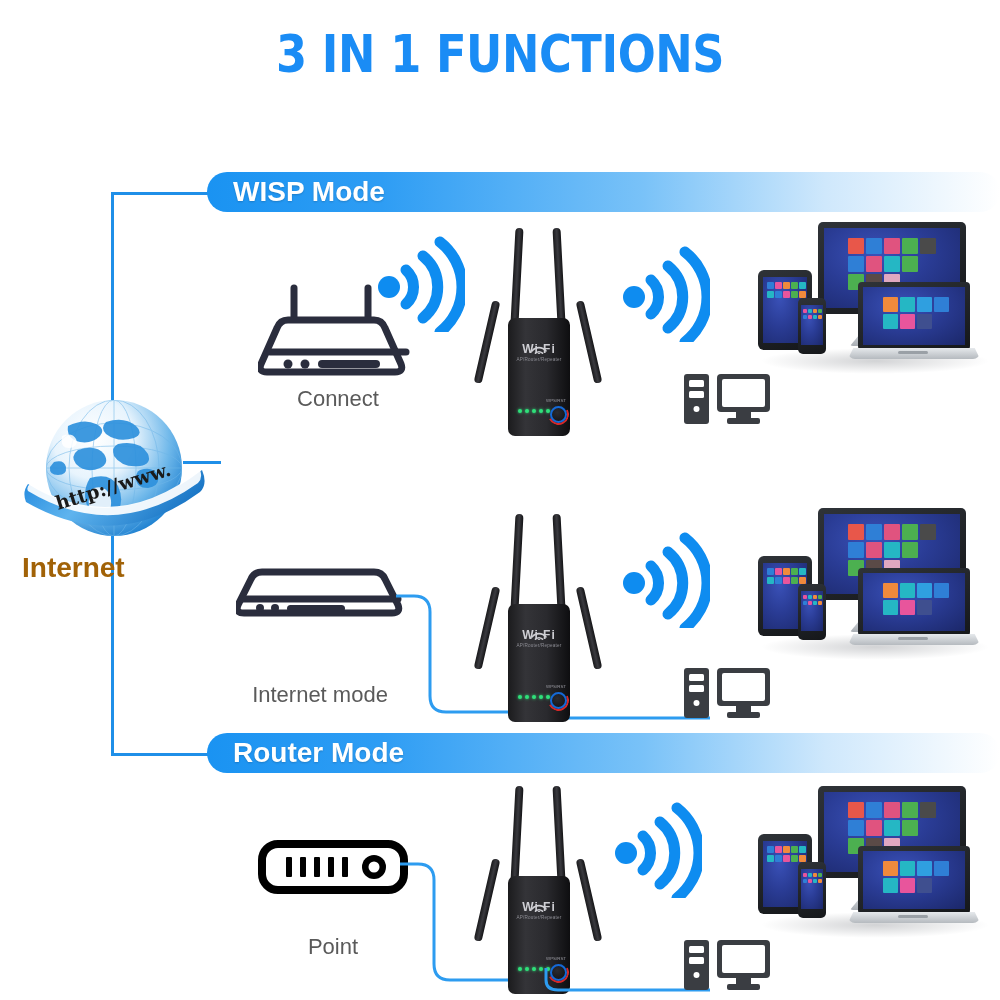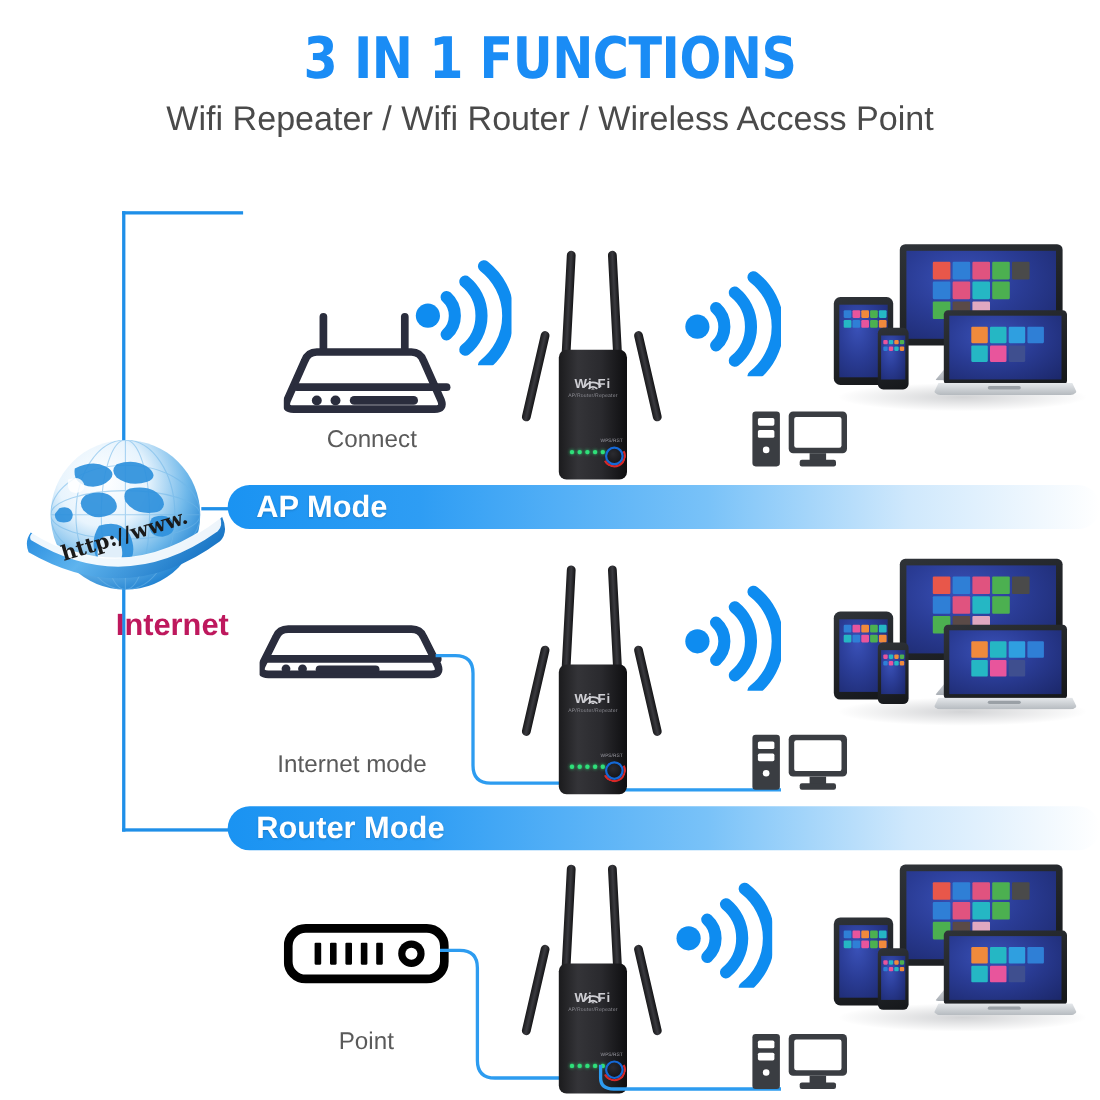--- a/index.html
+++ b/index.html
@@ -46,21 +46,21 @@
     font-size: 28px; font-weight: 700; color: #ffffff;
     font-family: "Liberation Sans", sans-serif;
     text-shadow: 0 1px 2px rgba(0,0,0,0.18);
     white-space: nowrap;
   }
 
   
   .globe-wrap { position: absolute; left: 22px; top: 392px; width: 186px; height: 160px; }
   .internet-label {
     position: absolute; left: 22px; top: 552px; width: 186px;
-    text-align: right; font-size: 28px; font-weight: 700; color: #be185d;
+    text-align: left; font-size: 28px; font-weight: 700; color: #a16207;
     font-family: "Liberation Sans", sans-serif;
   }
 
   
   .dev-label {
     position: absolute; text-align: center;
     font-size: 22px; color: #5a5a5a;
     font-family: "Liberation Sans", sans-serif;
     white-space: nowrap;
   }
@@ -123,32 +123,31 @@
 
   
   .pc { position: absolute; }
 </style>
 </head>
 <body>
 
 <div id="stage">
 
   <div class="title">3 IN 1 FUNCTIONS</div>
-  <div class="subtitle">Wifi Repeater / Wifi Router / Wireless Access Point</div>
 
   <div class="line vline" style="left:111px; top:192px; height:564px;"></div>
 
   <div class="line hline" style="left:111px; top:192px; width:110px;"></div>
 
   <div class="line hline" style="left:183px; top:461px; width:38px;"></div>
 
   <div class="line hline" style="left:111px; top:753px; width:110px;"></div>
 
-  <div class="badge" style="left:207px; top:441px; width:793px;">
-    <span class="badge-label">AP Mode</span>
+  <div class="badge" style="left:207px; top:172px; width:793px;">
+    <span class="badge-label">WISP Mode</span>
   </div>
   <div class="badge" style="left:207px; top:733px; width:793px;text-align:right;">
     <span class="badge-label">Router Mode</span>
   </div>
 
   <div class="globe-wrap">
     <svg width="186" height="160" viewBox="0 0 186 160">
       <defs>
         <radialGradient id="gball" cx="35%" cy="28%" r="78%">
           <stop offset="0%" stop-color="#ffffff"></stop>

